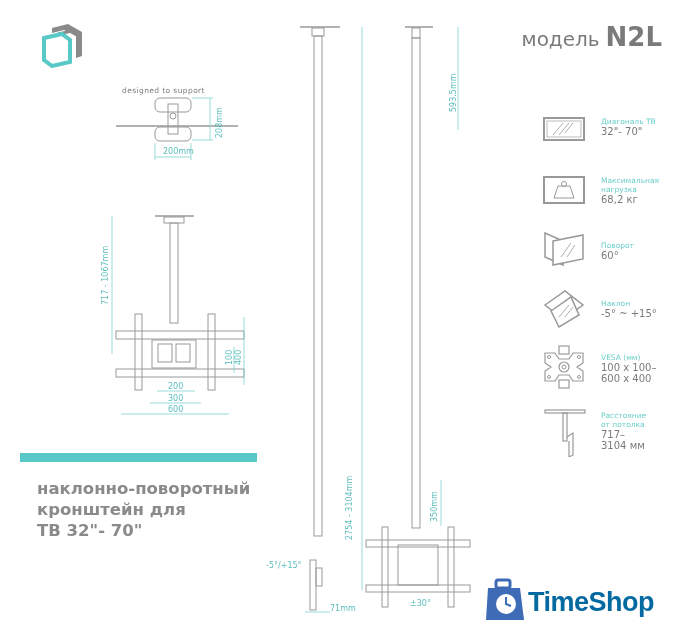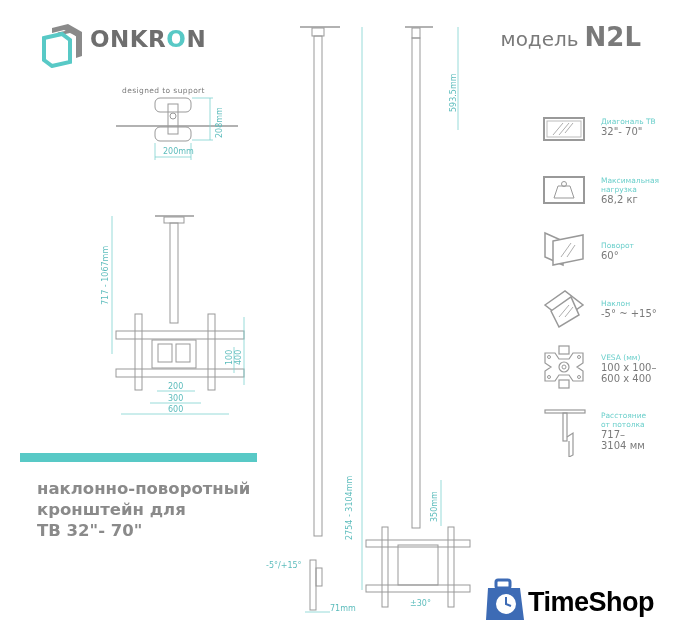--- a/index.html
+++ b/index.html
@@ -6,51 +6,50 @@
   body { width: 678px; height: 640px; position: relative; overflow: hidden; font-family: "DejaVu Sans", sans-serif; }
   .abs { position: absolute; }
 
   
   .logo { left: 38px; top: 22px; width: 200px; height: 46px; }
   .logo-text { left: 52px; top: 4px; font-family: "DejaVu Sans", sans-serif; font-weight: bold; font-size: 23px; color: #6e6e6e; letter-spacing: 0.5px; }
   .logo-text .o2 { color: #58c9c6; }
   .logo-tag { left: 84px; top: 32px; font-size: 7.5px; color: #7a7a7a; letter-spacing: 0.4px; margin-top: 32px; }
 
   
-  .model { right: 37px; top: 22px; color: #7a7a7a; white-space: nowrap; }
+  .model { right: 16px; top: 22px; color: #7a7a7a; white-space: nowrap; }
   .model .lbl { font-size: 20px; }
   .model .val { font-size: 26px; font-weight: bold; margin-left: 6px; }
 
   
   .spec { left: 543px; width: 130px; margin-top: 33px; }
   .spec-icon { position: absolute; left: 0; top: 0; }
   .spec-text { position: absolute; left: 58px; top: 0; width: 80px; }
   .spec-label { font-size: 7.5px; color: #6bcfcb; line-height: 9px; }
   .spec-value { font-size: 10px; color: #7a7a7a; line-height: 11px; }
 
   
   .teal-bar { left: 20px; top: 453px; width: 237px; height: 9px; background: #58c9c6; }
   .title { left: 37px; top: 478px; width: 240px; font-weight: bold; font-size: 16.5px; line-height: 21px; color: #8a8a8a; }
   .title div { white-space: nowrap; }
 
   
-  .ts-text { left: 528px; top: 587px; font-family: "Liberation Sans", sans-serif; font-weight: bold; font-size: 27px; color: #000000; letter-spacing: -0.5px; }
+  .ts-text { left: 528px; top: 587px; font-family: "Liberation Sans", sans-serif; font-weight: bold; font-size: 27px; color: #0369a1; letter-spacing: -0.5px; }
 
   .dim { font-size: 8px; fill: #5cbcbc; font-family: "DejaVu Sans", sans-serif; }
 </style>
 </head>
 <body>
 
 <div class="abs logo">
   <svg class="abs" style="left:0;top:0" width="48" height="46" viewBox="0 0 48 46">
     <path d="M14 6 L30 2 L44 10 L44 34 L38 36 L38 14 L26 8 L14 11 Z" fill="#8a8a8a"></path>
     <path d="M20 12 L34 9 L40 14 L40 32" fill="none" stroke="#8a8a8a" stroke-width="3"></path>
     <path d="M6 16 L24 12 L32 18 L32 40 L14 44 L6 38 Z" fill="none" stroke="#58c9c6" stroke-width="4"></path>
   </svg>
-  <div class="abs logo-text"><span>ONKR</span><span class="o2">O</span><span>N</span></div>
   <div class="abs logo-tag">designed to support</div>
 </div>
 
 <div class="abs model">
   <span class="lbl">модель</span><span class="val">N2L</span>
 </div>
 
 <div class="abs spec" style="top:84px;height:30px">
   <svg class="spec-icon" width="42" height="24" viewBox="0 0 42 24">
     <rect x="1" y="1" width="40" height="22" fill="none" stroke="#999" stroke-width="2"></rect>

